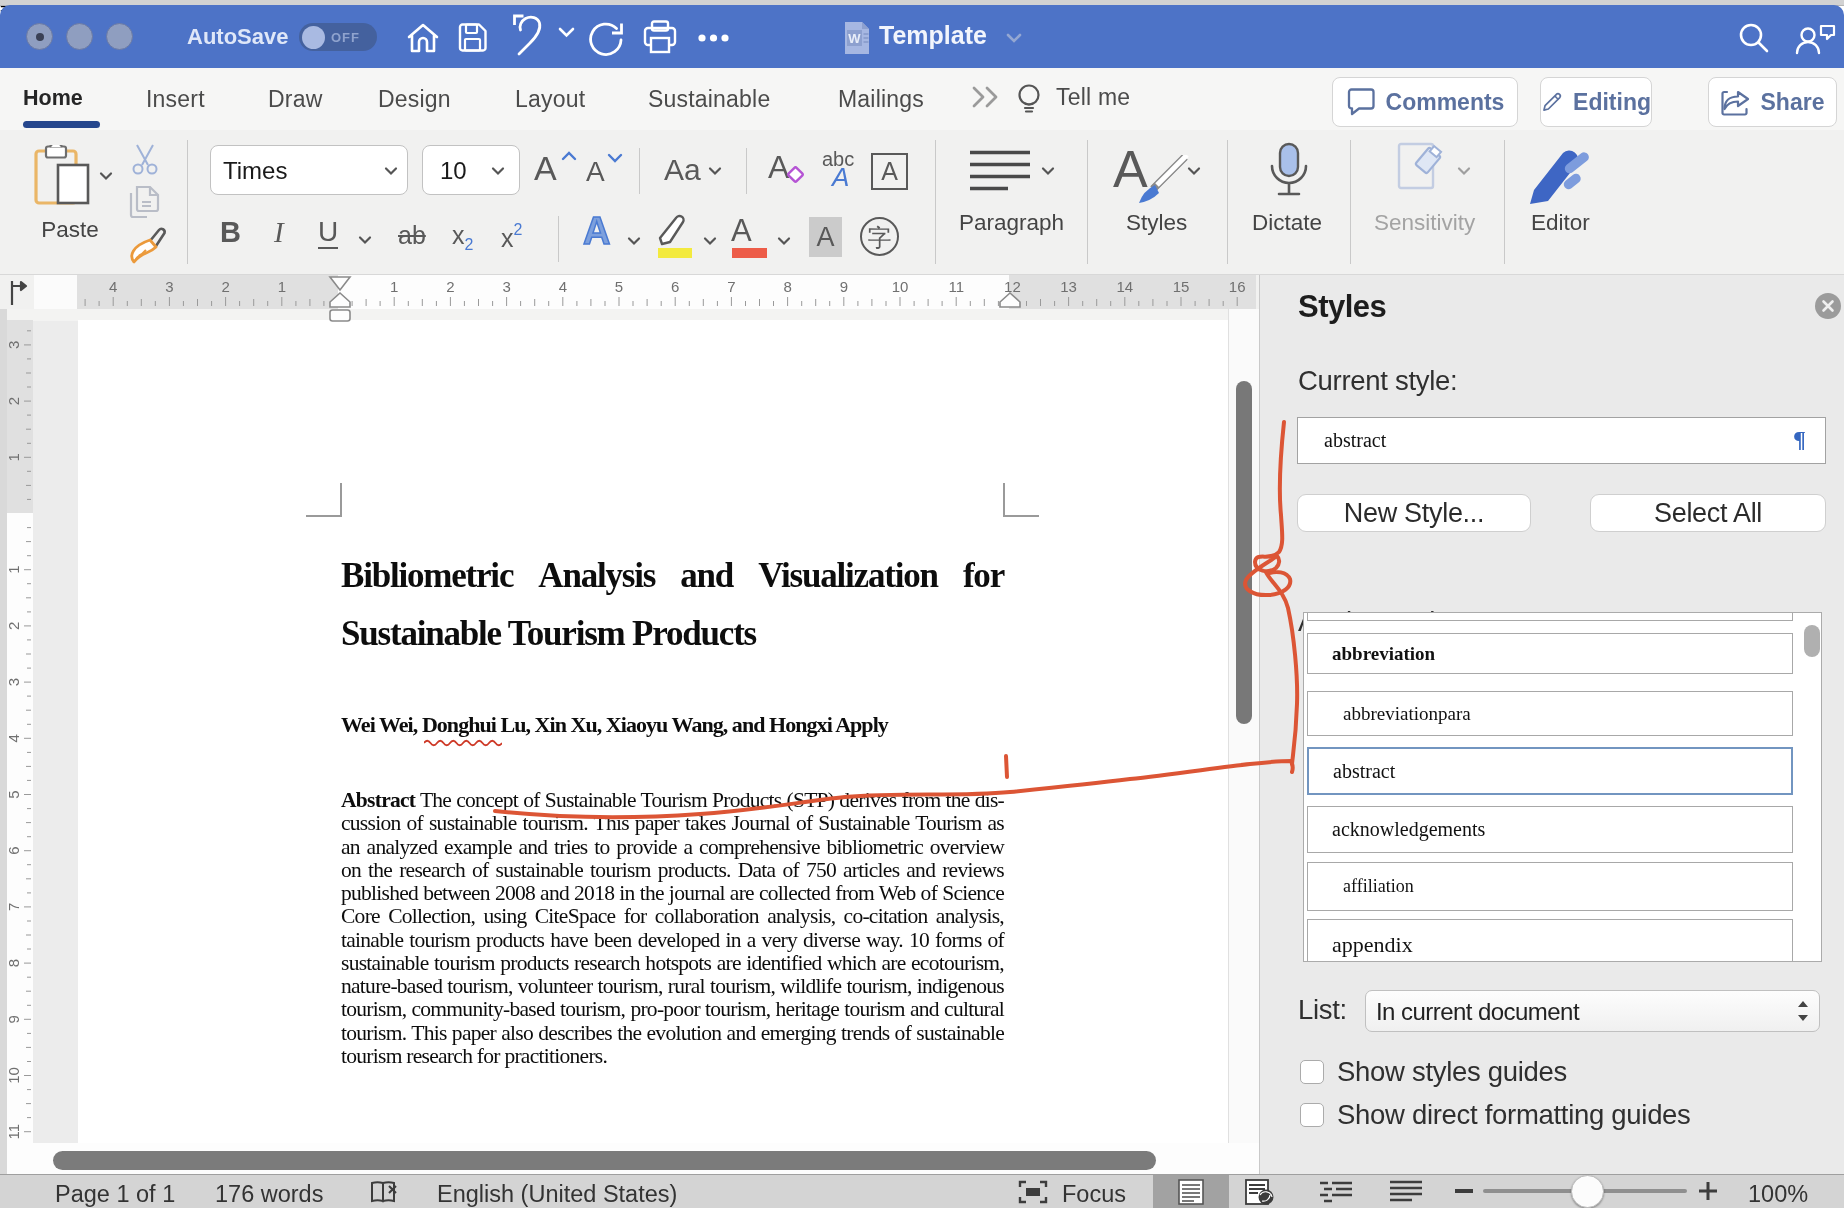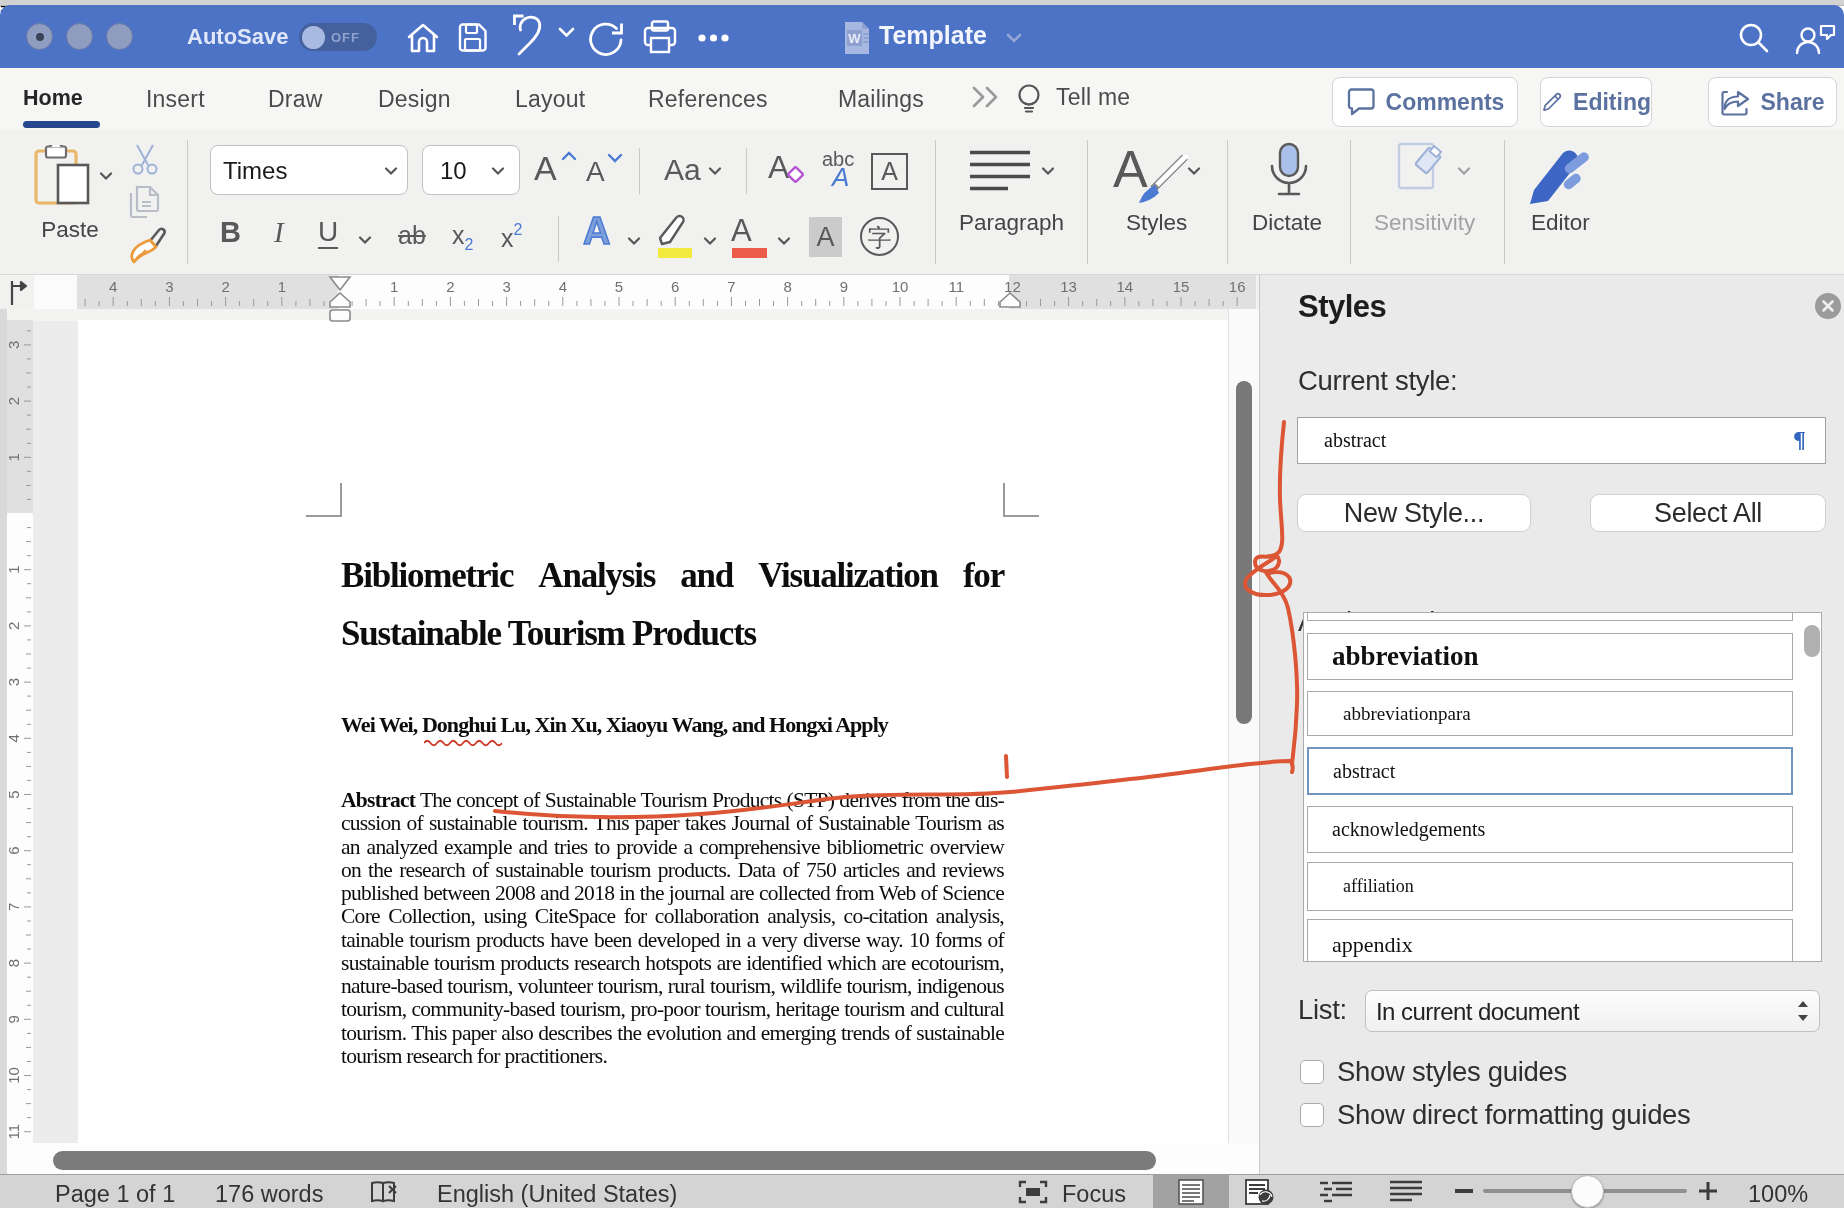--- a/index.html
+++ b/index.html
@@ -89,21 +89,21 @@
   </svg>
 
 
 <div class="abs" style="left:0;top:68px;width:1844px;height:62px;background:#f6f6f5;"></div>
 <div class="abs" style="top:86px;font-size:21.5px;color:#262626;font-weight:700;left:23px;">Home</div>
 <div class="abs" style="left:23px;top:121px;width:77px;height:7px;background:#26478d;border-radius:3.5px;"></div>
 <div class="abs tab" style="left:146px;top:86px;">Insert</div>
 <div class="abs tab" style="left:268px;top:86px;">Draw</div>
 <div class="abs tab" style="left:378px;top:86px;">Design</div>
 <div class="abs tab" style="left:515px;top:86px;">Layout</div>
-<div class="abs tab" style="left:648px;top:86px;">References</div>
+<div class="abs tab" style="left:648px;top:86px;">Sustainable</div>
 <div class="abs tab" style="left:838px;top:86px;">Mailings</div>
 <svg class="abs" style="left:970px;top:85px;" width="32" height="24" viewBox="0 0 32 24">
     <g fill="none" stroke="#9a9a9a" stroke-width="2.8" stroke-linecap="round" stroke-linejoin="round">
       <path d="M4 3 l9 9 l-9 9"></path>
       <path d="M17 3 l9 9 l-9 9"></path>
     </g>
   </svg>
 <svg class="abs" style="left:1014px;top:82px;" width="30" height="34" viewBox="0 0 30 34">
     <circle cx="15" cy="13" r="9.5" fill="none" stroke="#555" stroke-width="2.2"></circle>
     <path d="M11 26 h8 M12 29.5 h6" stroke="#555" stroke-width="2.2" stroke-linecap="round"></path>
@@ -683,21 +683,21 @@
   </svg>
 <div class="abs" style="left:1298px;top:365px;font-size:27.5px;color:#2f2f2f;letter-spacing:-0.3px;">Current style:</div>
 <div class="abs" style="left:1297px;top:417px;width:529px;height:47px;background:#fff;border:1.5px solid #a2a2a2;"></div>
 <div class="abs serif" style="left:1324px;top:429px;font-size:20px;color:#111;">abstract</div>
 <div class="abs serif" style="left:1793px;top:426px;font-size:24px;color:#3466c0;font-weight:bold;">¶</div>
 <div class="abs pbtn" style="left:1297px;top:494px;width:234px;">New Style...</div>
 <div class="abs pbtn" style="left:1590px;top:494px;width:236px;">Select All</div>
 <div class="abs" style="left:1298px;top:569px;font-size:27.5px;color:#2f2f2f;letter-spacing:-0.3px;margin-top:37px;">Apply a style:</div>
 <div class="abs" style="left:1303px;top:612px;width:519px;height:350px;background:#fff;border:1px solid #ababab;overflow:hidden;">
   <div style="position:absolute;left:3px;top:-22px;width:486px;height:30px;background:#fff;border:1.5px solid #a8a8a8;"></div>
-  <div class="lrow serif" style="top:20px;height:47px;font-weight:bold;font-size:27px;font-family:Liberation Serif, serif;">
+  <div class="lrow serif" style="top:20px;height:41px;font-weight:bold;font-size:19px;font-family:Liberation Serif, serif;">
       <span style="padding-left:24px;">abbreviation</span>
     </div>
   <div class="lrow serif" style="top:78px;height:45px;font-size:19px;">
       <span style="padding-left:35px;">abbreviationpara</span>
     </div>
   <div class="lrow serif" style="top:134px;height:48px;font-size:20px;border:2px solid #7295c0;">
       <span style="padding-left:24px;">abstract</span>
     </div>
   <div class="lrow serif" style="top:193px;height:47px;font-size:20px;">
       <span style="padding-left:24px;">acknowledgements</span>

